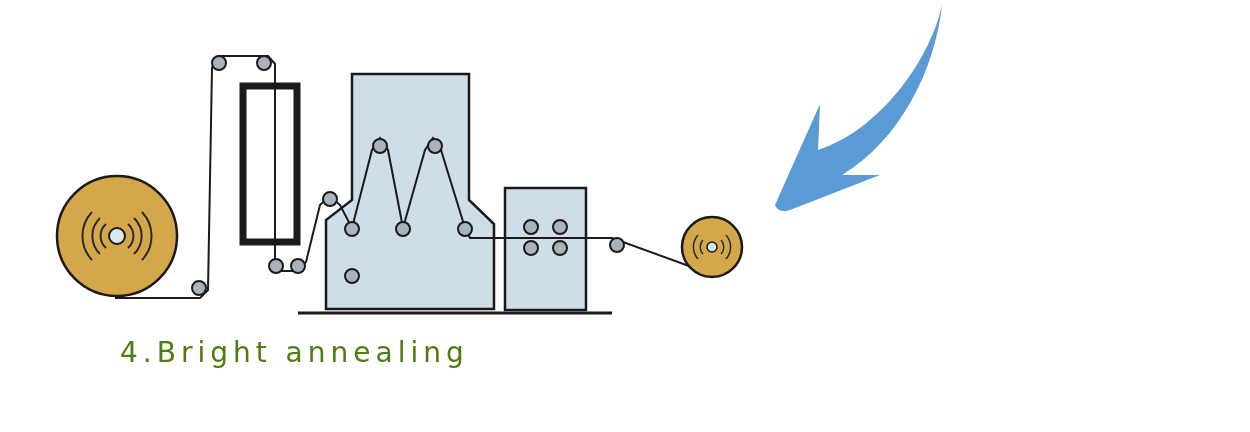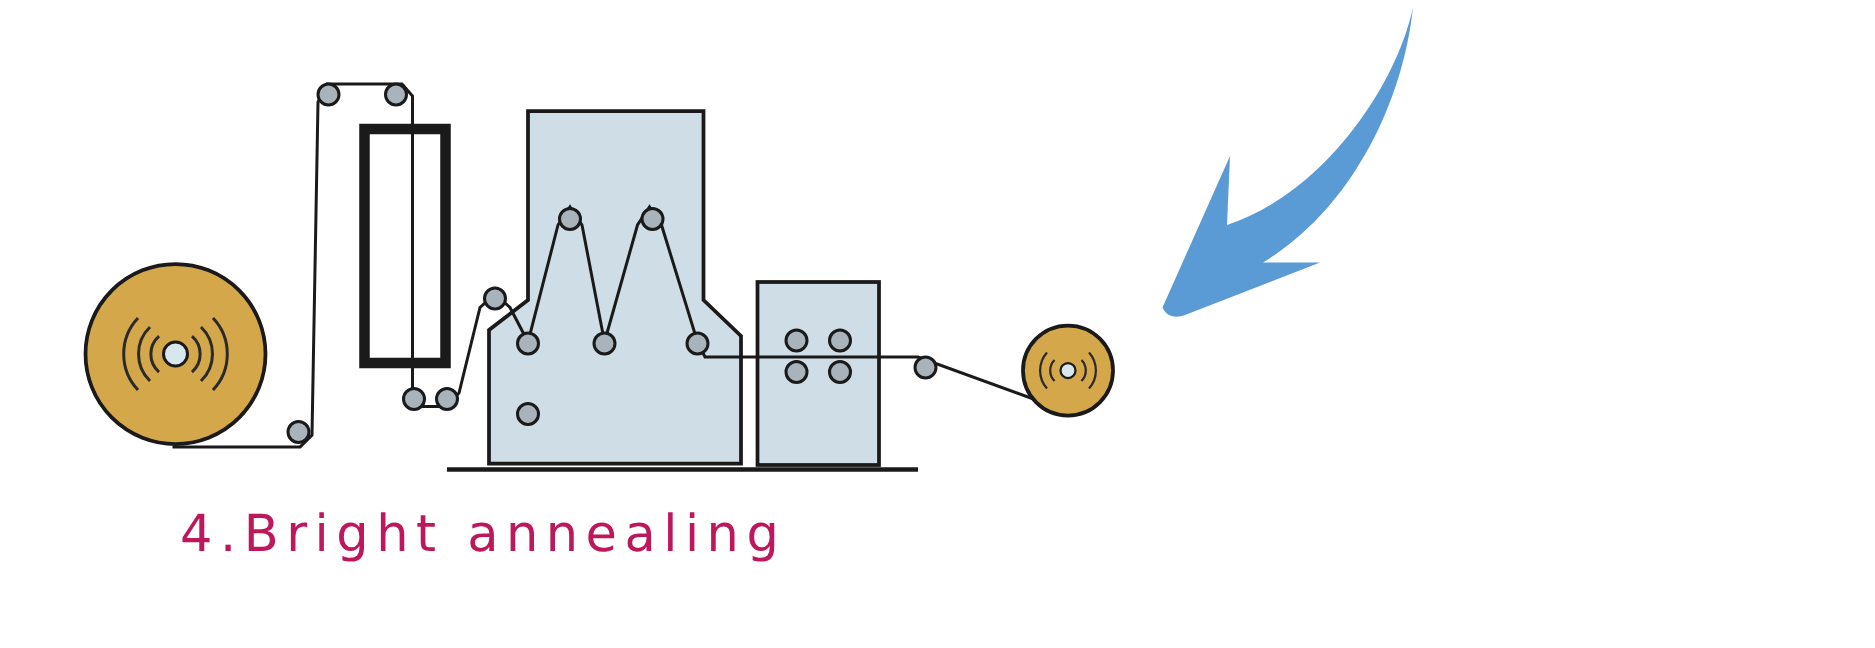--- a/index.html
+++ b/index.html
@@ -1,21 +1,21 @@
 <!DOCTYPE html>
 <html><head>
   <meta charset="utf-8">
   <style>
     html, body { margin: 0; padding: 0; background: #ffffff; }
     body { width: 1250px; height: 432px; position: relative; overflow: hidden; }
     .canvas { position: absolute; left: 0; top: 0; width: 1250px; height: 432px; }
     .caption {
       position: absolute; left: 120px; top: 336px;
-      font-family: "DejaVu Sans", sans-serif; font-size: 34px;
-      letter-spacing: 5px; color: #be185d;
+      font-family: "DejaVu Sans", sans-serif; font-size: 28px;
+      letter-spacing: 5px; color: #4d7c0f;
     }
   </style>
 </head>
 <body>
 
 <svg class="canvas" viewBox="0 0 1250 432" xmlns="http://www.w3.org/2000/svg">
 
   <line x1="298" y1="313" x2="612" y2="313" stroke="#1a1a1a" stroke-width="3"></line>
 
   <path d="M352,74 L469,74 L469,200 L494,224 L494,309 L326,309 L326,220 L352,200 Z" fill="#cfdde6" stroke="#1a1a1a" stroke-width="2.5"></path>

